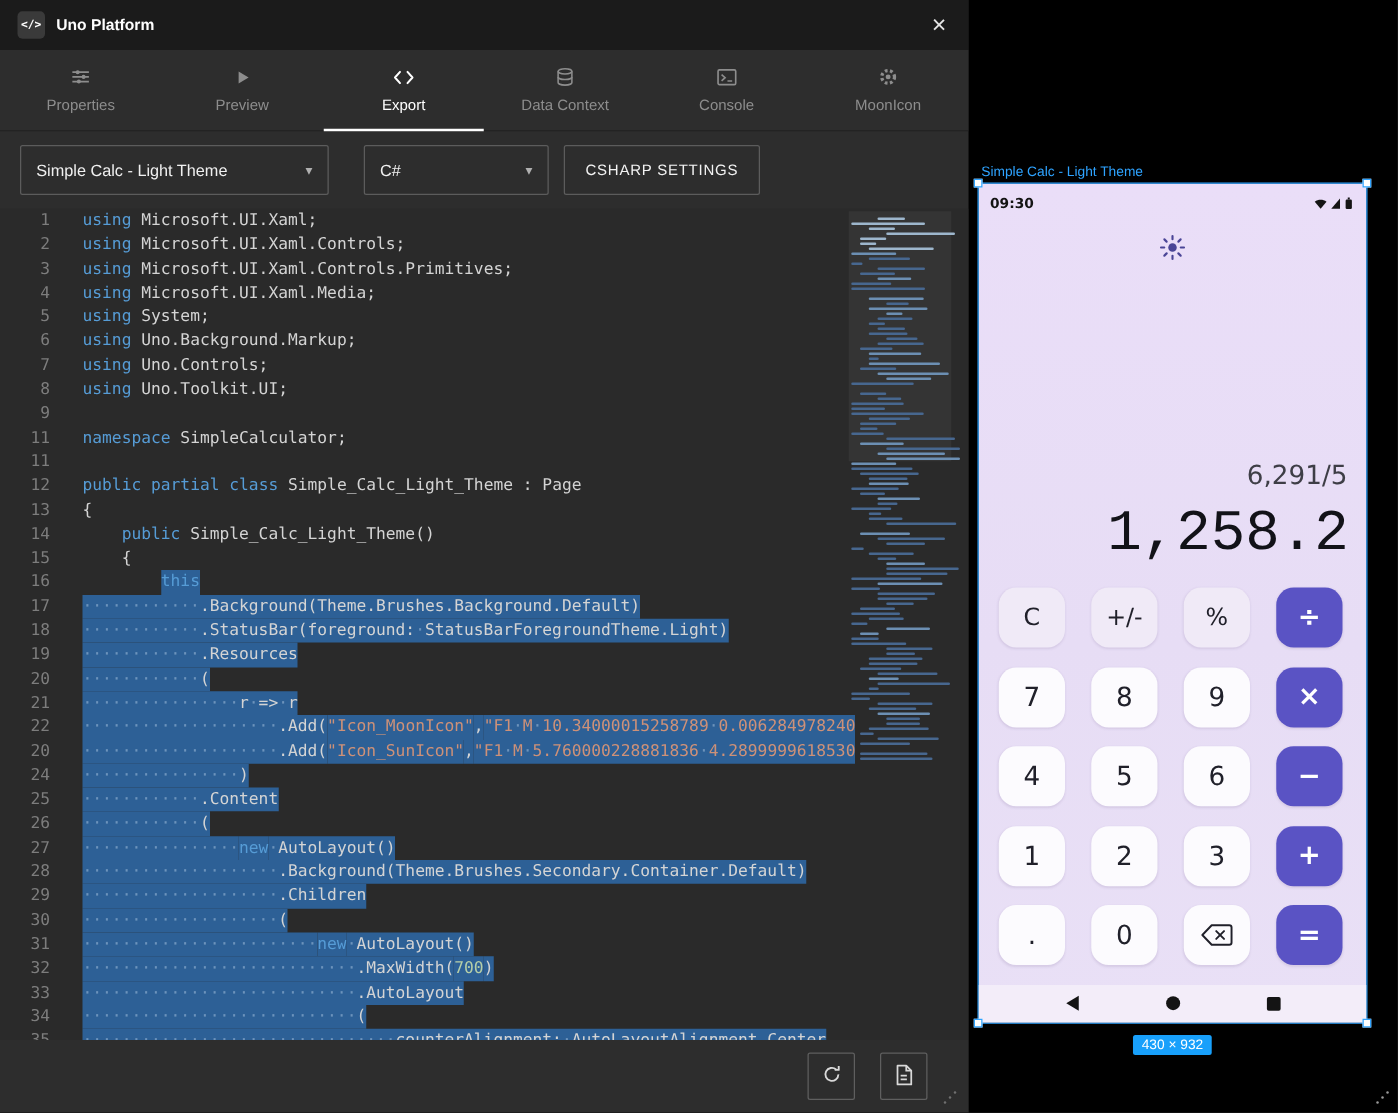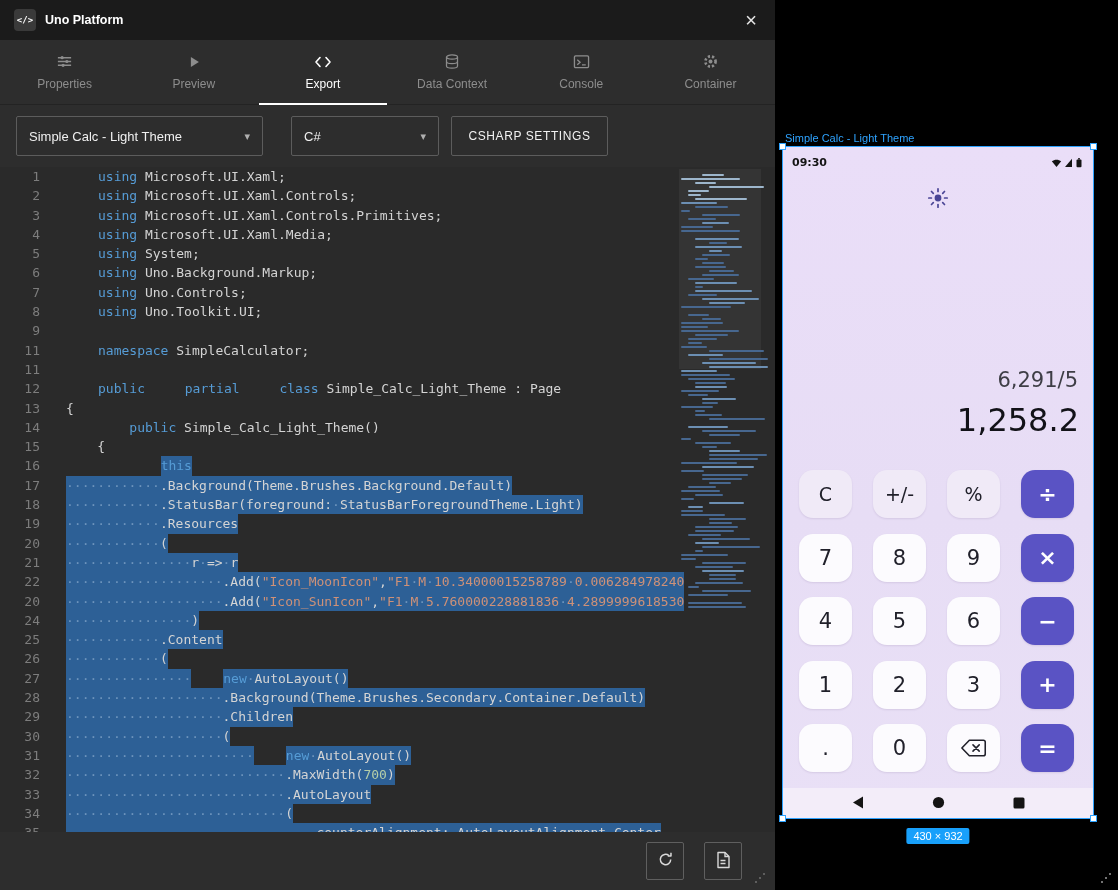--- a/index.html
+++ b/index.html
@@ -33,21 +33,21 @@
   .caret { color:#b0b0b0; font-size:11px; }
   .settings-btn { margin-left:12px; width:157px; height:40px; border:1px solid #5c5c5c; border-radius:2px;
                   background:transparent; color:#f2f2f2; font-size:12px; letter-spacing:.6px;
                   font-family:"Liberation Sans", sans-serif; cursor:pointer; }
 
   .editor { position:absolute; top:167px; left:0; right:0; bottom:58px; background:#2a2a2a; overflow:hidden;
             font:13px/19.3px "DejaVu Sans Mono", monospace; color:#d4d4d4; }
   .code-line { display:flex; height:19.3px; line-height:19.3px; white-space:pre; }
   .ln { width:40px; text-align:right; color:#7d7d7d; flex:none; user-select:none; }
   .lt { padding-left:26px; white-space:pre; }
-  .tok.kw  { color:var(--c-keyword);margin-left:32px; }
+  .tok.kw  { color:var(--c-keyword); }
   .tok.str { color:var(--c-string); }
   .tok.num { color:var(--c-number); }
   .tok.sel { background:var(--c-editor-selection); display:inline-block; height:19.3px; }
   .tok.sel i { font-style:normal; color:rgba(198,219,240,.42); }
 
   .mm-viewport { position:absolute; top:2px; right:14px; width:82px; height:200px; background:rgba(255,255,255,.05); }
   .minimap { position:absolute; top:3px; right:16px; width:78px; }
   .mm-bar { height:2px; margin-bottom:2px; border-radius:1px; }
 
   .footer { position:absolute; bottom:0; left:0; right:0; height:58px; background:#2d2d2d;
@@ -66,21 +66,21 @@
   .h-tl { left:-4px; top:-4px; } .h-tr { right:-4px; top:-4px; }
   .h-bl { left:-4px; bottom:-4px; } .h-br { right:-4px; bottom:-4px; }
 
   .statusbar { position:absolute; top:0; left:0; right:0; height:24px; display:flex; align-items:center;
                justify-content:space-between; padding:7px 9px 0; }
   .time { font-size:11px; font-weight:bold; color:#141414; }
 
   .sun { position:absolute; left:50%; top:40px; transform:translateX(-50%); cursor:pointer; }
 
   .expr   { position:absolute; right:15px; top:221px; font-size:21px; color:#3e3e46; }
-  .result { position:absolute; right:14px; top:254px; font-size:32px; font-weight:500; color:#121218; }
+  .result { position:absolute; right:14px; top:254px; font-size:46px; font-weight:500; color:#121218;font-family:Liberation Mono, monospace; }
 
   .keypad { position:absolute; left:16px; top:323px; display:grid; grid-template-columns:repeat(4,53px);
             grid-auto-rows:48px; column-gap:21px; row-gap:15.5px; }
   .key { border-radius:14px; display:flex; align-items:center; justify-content:center; cursor:pointer;
          font-size:21px; font-weight:500; color:#20202a; box-shadow:0 1px 2px rgba(70,50,110,.12); }
   .key.num  { background:#fcfbfe; }
   .key.util { background:#f0eaf7; font-size:19px; }
   .key.op   { background:var(--c-accent); color:#fff; font-size:22px; font-weight:600; }
 
   .navbar { position:absolute; left:0; right:0; bottom:0; height:30px; background:#f3edf9;
@@ -156,21 +156,21 @@
         </span>
       <span>Console</span>
     </div>
     <div class="tab">
       <span>
           <svg width="17" height="17" viewBox="0 0 18 18">
             <circle cx="9" cy="9" r="5.4" fill="none" stroke="currentColor" stroke-width="2.8" stroke-dasharray="2.3 2.1"></circle>
             <circle cx="9" cy="9" r="2.1" fill="currentColor"></circle>
           </svg>
         </span>
-      <span>Container</span>
+      <span>MoonIcon</span>
     </div>
   </div>
 
   <div class="toolbar">
     <div class="dropdown">
       <span>Simple Calc - Light Theme</span>
       <span class="caret">▾</span>
     </div>
     <div class="dropdown lang">
       <span>C#</span>

